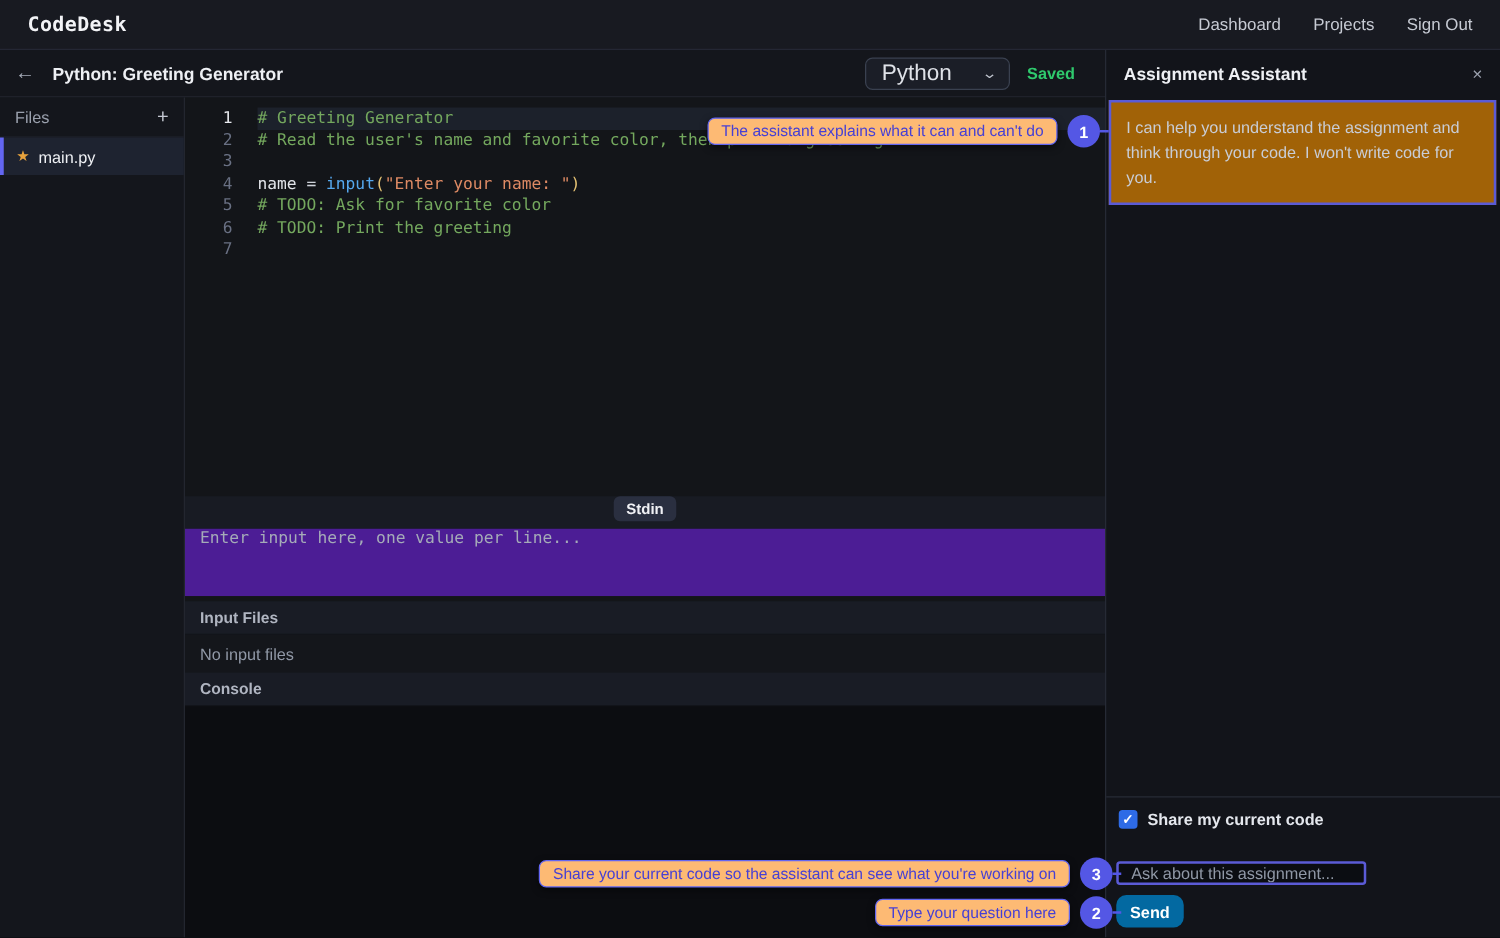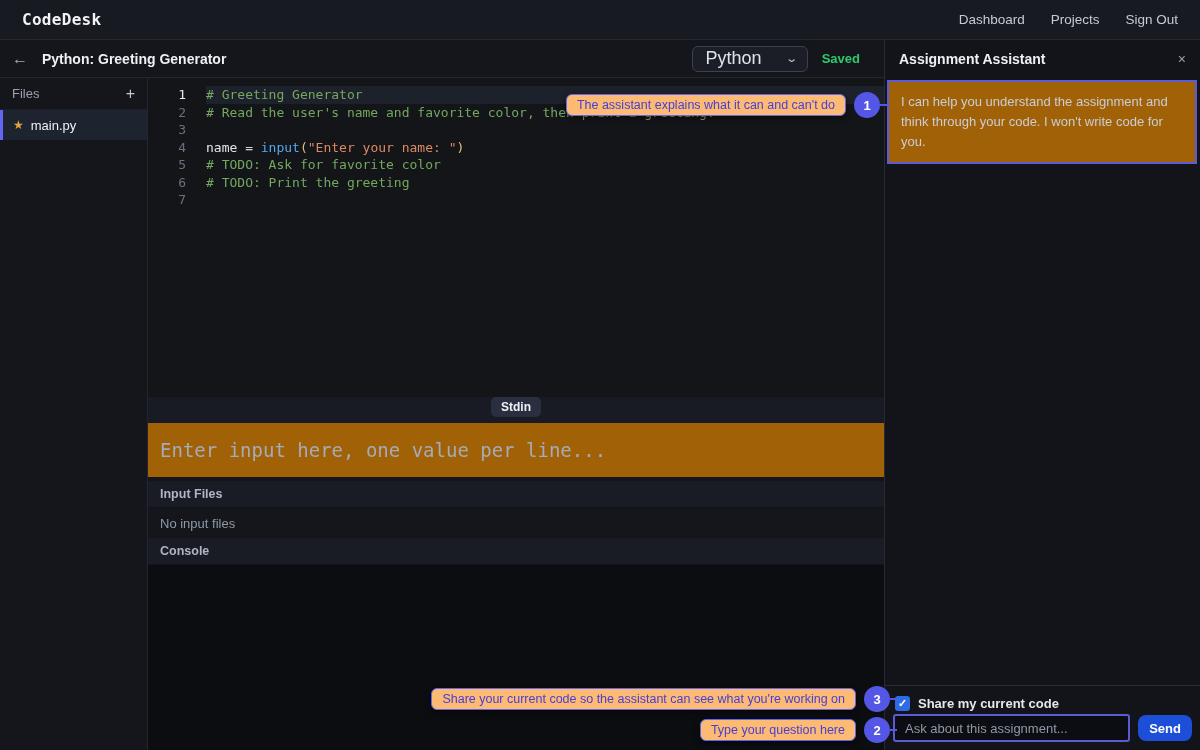--- a/index.html
+++ b/index.html
@@ -53,22 +53,22 @@
   .tok-var { color:#e2e5ea; }
   .tok-plain { color:#cfd3da; }
   .tok-func { color:#55a8ee; }
   .tok-paren { color:#e3c173; }
   .tok-string { color:#de8a64; }
 
   
   .io-tabs { height:26px; background:#181b23; display:flex; align-items:center; gap:16px; padding:0 10px;flex-direction:column; }
   .tab { font-size:12px; font-weight:700; color:#3b82f6; cursor:pointer; }
   .tab.active { color:#f0f1f5; background:#2a2f40; border-radius:5px; padding:3px 10px; }
-  .stdin-box { height:54px; width:100%; background:#a16207; border:none; resize:none; outline:none;
-               font-family:"DejaVu Sans Mono", monospace; font-size:19px; color:#d7dae0; padding:16px 12px; display:block; }
+  .stdin-box { height:54px; width:100%; background:#4c1d95; border:none; resize:none; outline:none;
+               font-family:"DejaVu Sans Mono", monospace; font-size:13px; color:#d7dae0; padding:0 12px; display:block; }
   .stdin-box::placeholder { color:#a5abb8; }
   .io-gap { height:4px; background:#131519; }
   .sect-bar { height:27px; background:#191c25; display:flex; align-items:center; padding:0 12px; border-bottom:1px solid #12141a; }
   .sect-bar span { color:#b0b5c1; font-size:12.5px; font-weight:700; }
   .empty-row { height:30px; background:#14161b; display:flex; align-items:center; padding:0 12px; }
   .empty-row span { color:#9098a6; font-size:13px; }
   .console-out { flex:1; background:#0c0d11; }
 
   
   .assistant { width:316px; background:#12141a; border-left:1px solid #262a35; display:flex; flex-direction:column; }
@@ -76,25 +76,25 @@
   .assistant-head .ttl { color:#eef0f4; font-size:14px; font-weight:700; }
   .assistant-head .close { color:#9aa0ad; font-size:14px; cursor:pointer; }
   .intro-box { margin:2px 3px 0 2px; border:2px solid #5b5bd6; background:#a16207;
                padding:10px 12px; color:#c9cdd6; font-size:13px; line-height:1.55; }
   .assistant-body { flex:1; }
   .assistant-foot { border-top:1px solid #272b36; padding:8px; }
   .share-row { display:flex; align-items:center; gap:8px; padding:2px 0 0 2px; }
   .cbox { width:15px; height:15px; background:#2e6be6; border-radius:3px; display:flex; align-items:center;
           justify-content:center; color:#fff; font-size:11px; font-weight:700; cursor:pointer; }
   .share-lbl { color:#e4e7ed; font-size:13px; font-weight:600; }
-  .ask-row { display:flex; align-items:center; gap:8px; margin-top:3px; }
+  .ask-row { display:flex; align-items:flex-start; gap:8px; margin-top:26px;flex-direction:column; }
   .ask-input { flex:1; height:28px; background:#0b0d12; border:2px solid #5b5bd6; border-radius:3px;
                color:#dfe2e8; font-size:13px; padding:0 10px; outline:none; }
   .ask-input::placeholder { color:#9098a6; }
-  .send-btn { height:26px; background:#1d4ed8; color:#fff; border:none; border-radius:8px;
+  .send-btn { height:26px; background:#0369a1; color:#fff; border:none; border-radius:8px;
               font-size:13px; font-weight:700; padding:0 11px; cursor:pointer; font-family:"Liberation Sans",sans-serif; }
 
   
   .tour-step { position:absolute; display:flex; align-items:center; z-index:50; height:26px; }
   .tour-tip { background:#fdba74; border:1.5px solid #6366f1; border-radius:6px; color:#4740d4;
               font-size:12.5px; padding:3px 10px; white-space:nowrap; box-shadow:0 2px 6px rgba(0,0,0,.5); }
   .tour-badge { width:26px; height:26px; border-radius:50%; background:#5457e5; color:#fff; font-size:13px;
                 font-weight:700; display:flex; align-items:center; justify-content:center; margin-left:8px;
                 position:relative; flex-shrink:0; }
   .tour-badge::after { content:""; position:absolute; right:-7px; top:12px; width:7px; height:2px; background:#5457e5; }

